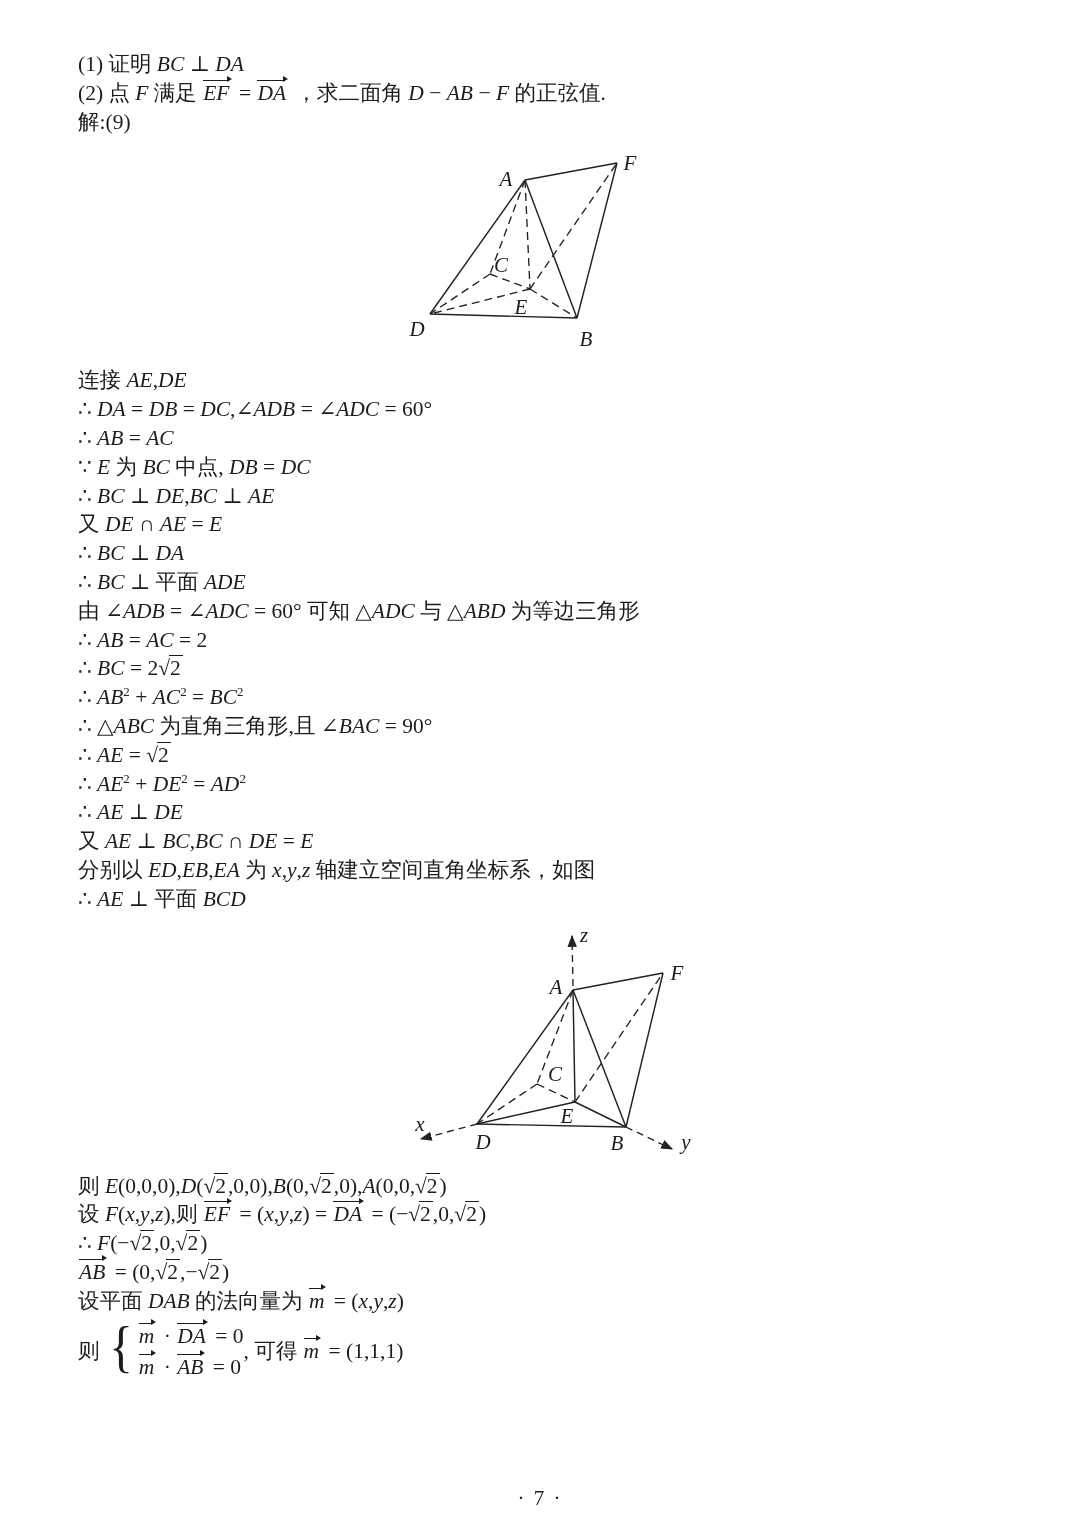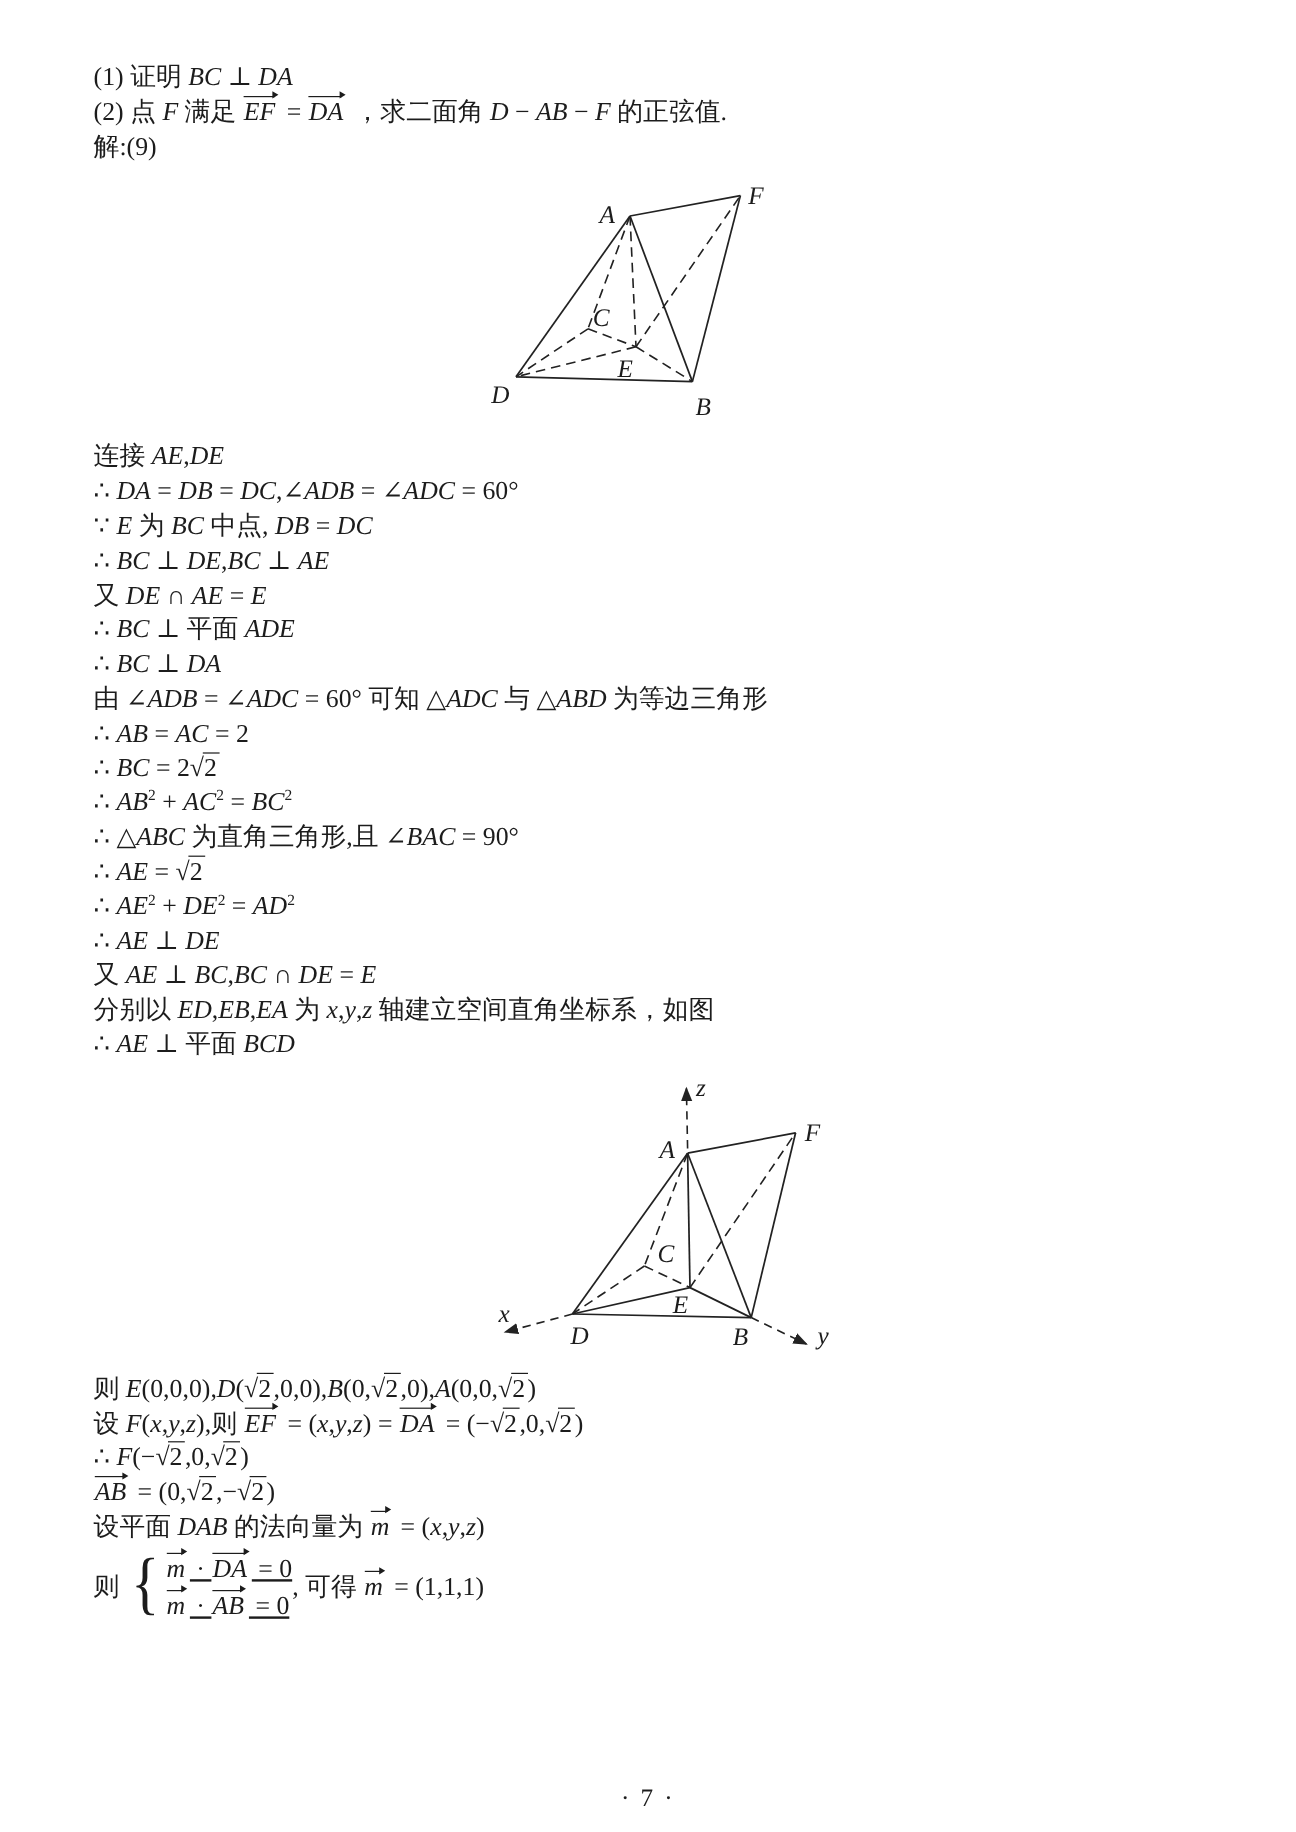--- a/index.html
+++ b/index.html
@@ -80,21 +80,21 @@
     line-height: 0.9;
     font-weight: 400;
     padding: 0 3px 8px 2px;
     transform: scaleX(0.85);
   }
   .eqcol {
     display: flex;
     flex-direction: column;
     justify-content: center;
   }
-  .eqcol > span { line-height: 31px; white-space: pre; text-decoration: underline; }
+  .eqcol > span { line-height: 31px; white-space: pre; }
 
   .footer {
     position: absolute;
     left: 0; right: 0; bottom: 16px;
     text-align: center;
     font-size: 21px;
     letter-spacing: 2px;
   }
 </style>
 </head>
@@ -132,25 +132,26 @@
         <text x="121" y="128" text-anchor="middle">C</text>
         <text x="141" y="170" text-anchor="middle">E</text>
         <text x="37" y="192" text-anchor="middle">D</text>
         <text x="206" y="202" text-anchor="middle">B</text>
       </svg>
     </figure>
 
     <div>
         <div class="line">连接 <i>AE</i>,<i>DE</i></div>
         <div class="line">∴ <i>DA</i> = <i>DB</i> = <i>DC</i>,∠<i>ADB</i> = ∠<i>ADC</i> = 60°</div>
+        <div class="line">∴ <i>AB</i> = <i>AC</i></div>
         <div class="line">∵ <i>E</i> 为 <i>BC</i> 中点, <i>DB</i> = <i>DC</i></div>
         <div class="line">∴ <i>BC</i> ⊥ <i>DE</i>,<i>BC</i> ⊥ <i>AE</i></div>
         <div class="line">又 <i>DE</i> ∩ <i>AE</i> = <i>E</i></div>
+        <div class="line">∴ <i>BC</i> ⊥ <i>DA</i></div>
         <div class="line">∴ <i>BC</i> ⊥ 平面 <i>ADE</i></div>
-        <div class="line">∴ <i>BC</i> ⊥ <i>DA</i></div>
         <div class="line">由 ∠<i>ADB</i> = ∠<i>ADC</i> = 60° 可知 △<i>ADC</i> 与 △<i>ABD</i> 为等边三角形</div>
         <div class="line">∴ <i>AB</i> = <i>AC</i> = 2</div>
         <div class="line">∴ <i>BC</i> = 2<span class="sqrt">√<span class="rad">2</span></span></div>
         <div class="line">∴ <i>AB</i><sup>2</sup> + <i>AC</i><sup>2</sup> = <i>BC</i><sup>2</sup></div>
         <div class="line">∴ △<i>ABC</i> 为直角三角形,且 ∠<i>BAC</i> = 90°</div>
         <div class="line">∴ <i>AE</i> = <span class="sqrt">√<span class="rad">2</span></span></div>
         <div class="line">∴ <i>AE</i><sup>2</sup> + <i>DE</i><sup>2</sup> = <i>AD</i><sup>2</sup></div>
         <div class="line">∴ <i>AE</i> ⊥ <i>DE</i></div>
         <div class="line">又 <i>AE</i> ⊥ <i>BC</i>,<i>BC</i> ∩ <i>DE</i> = <i>E</i></div>
         <div class="line">分别以 <i>ED</i>,<i>EB</i>,<i>EA</i> 为 <i>x</i>,<i>y</i>,<i>z</i> 轴建立空间直角坐标系，如图</div>

